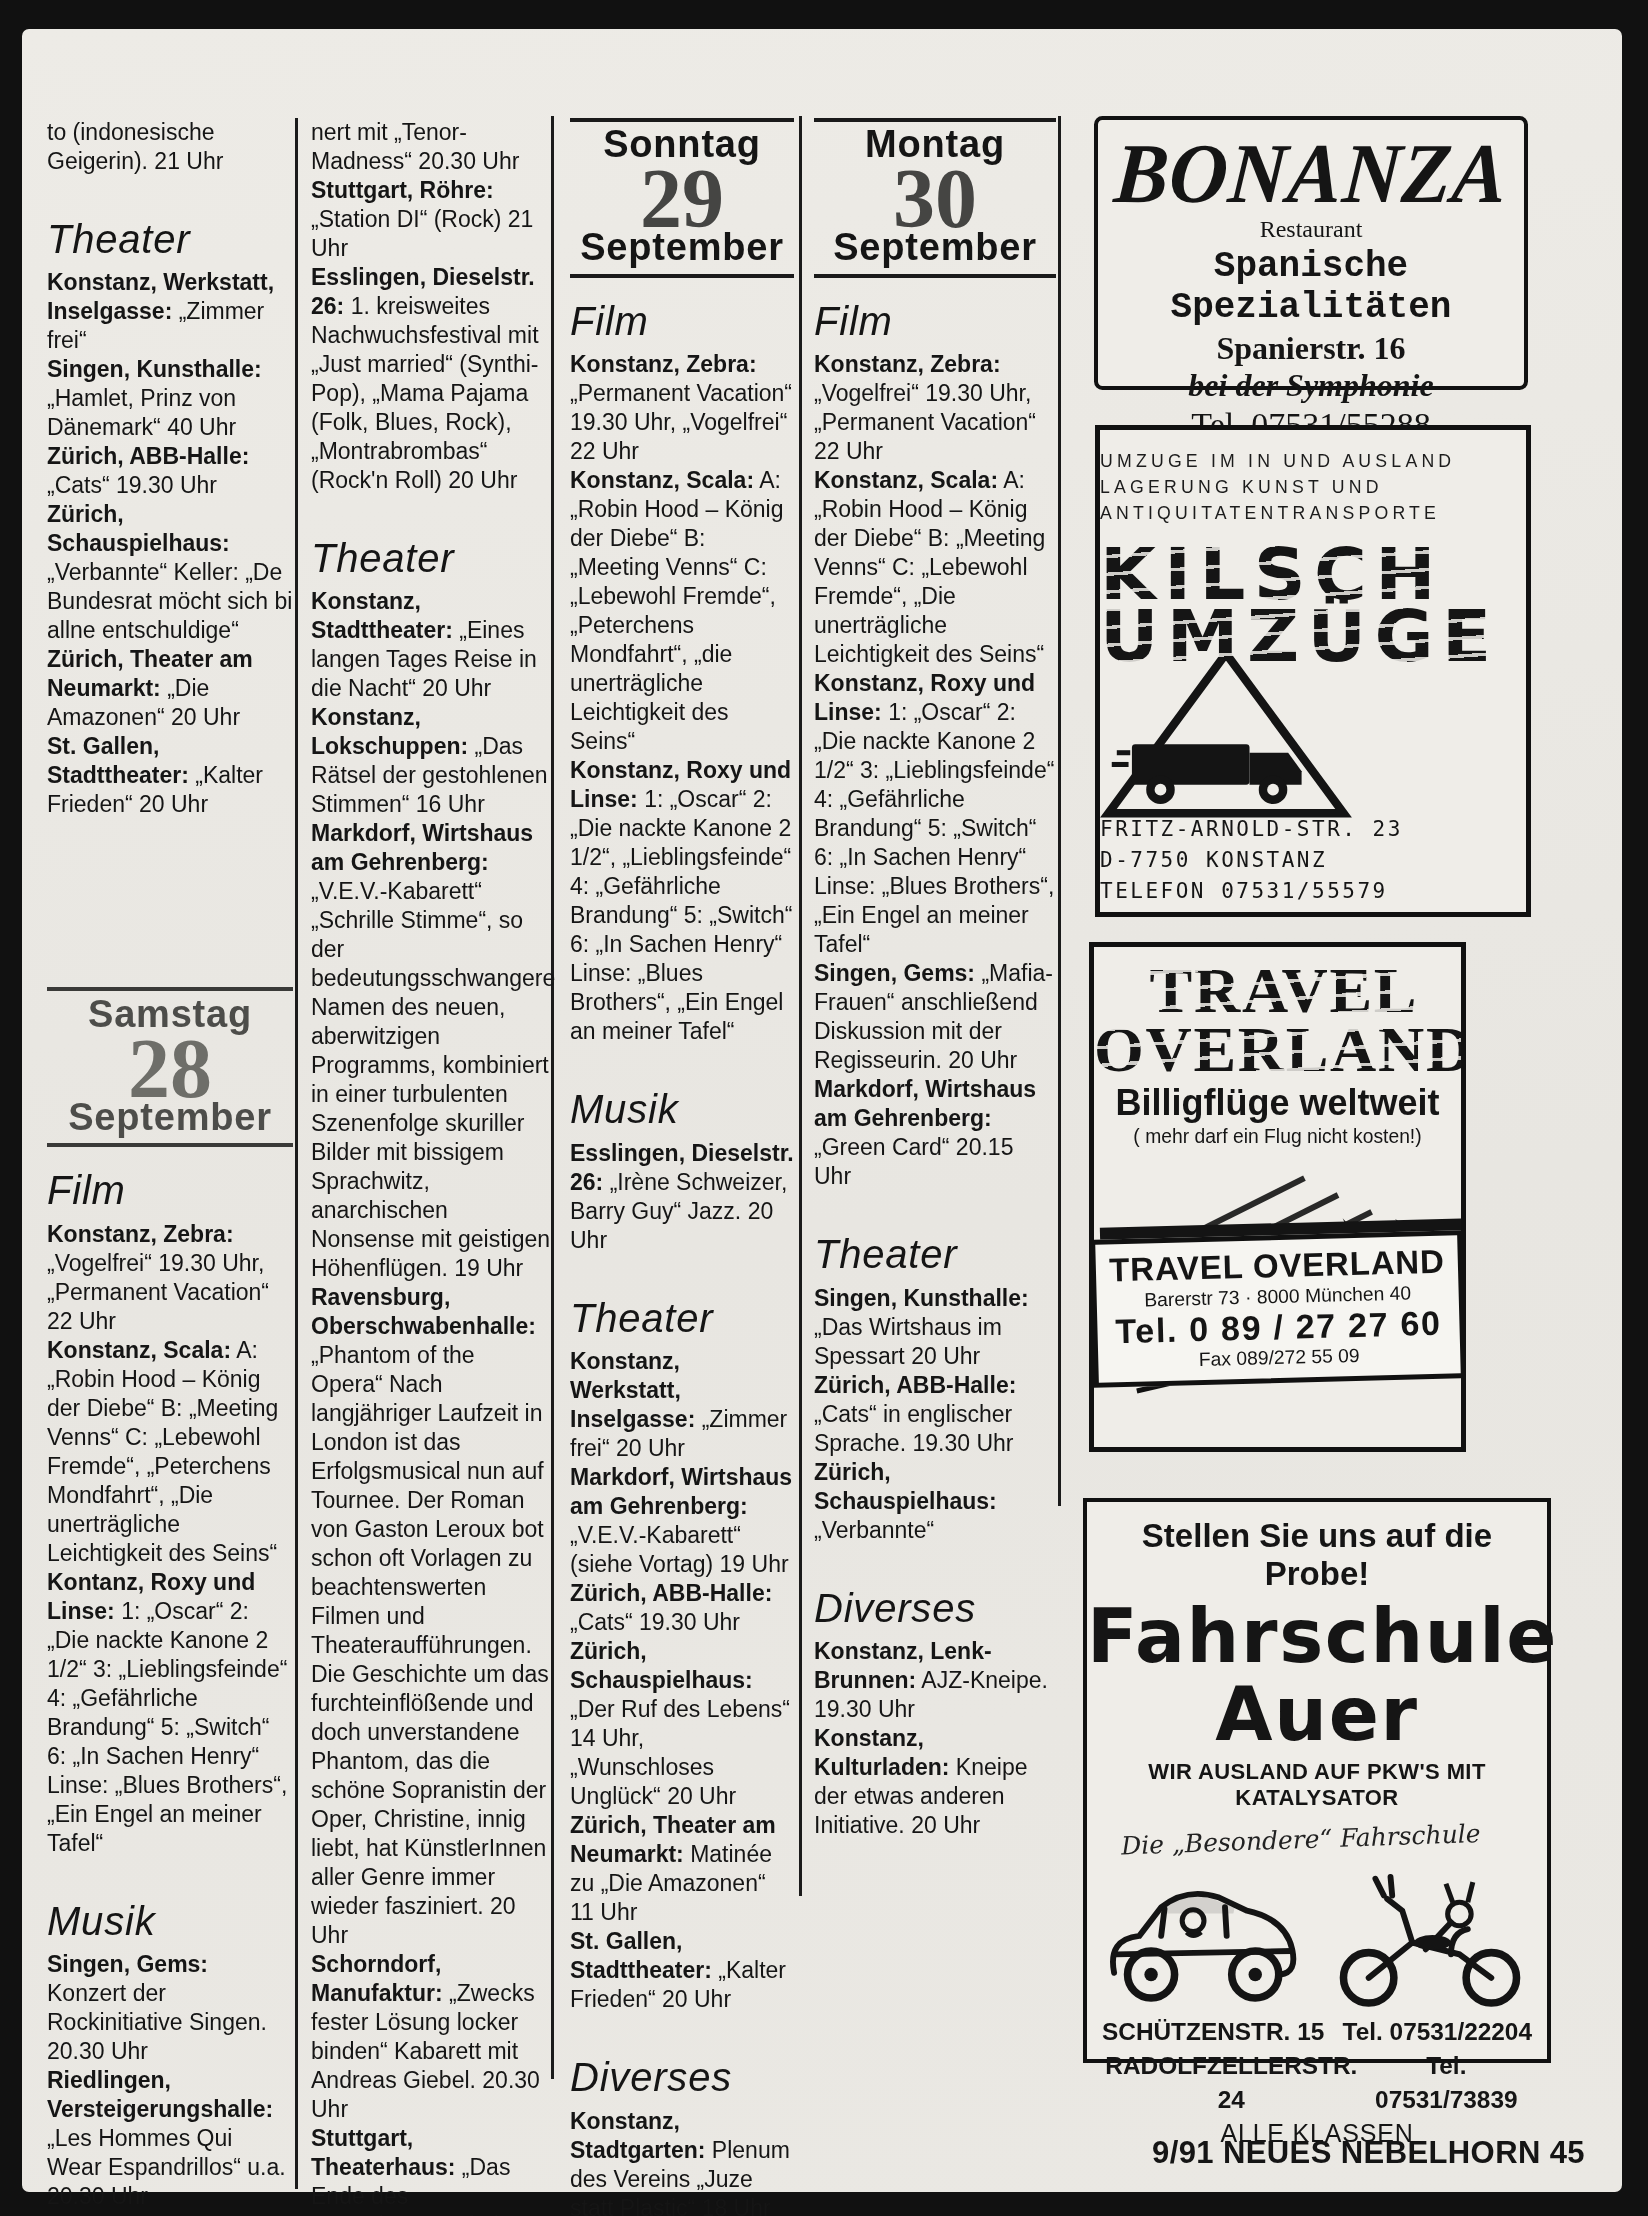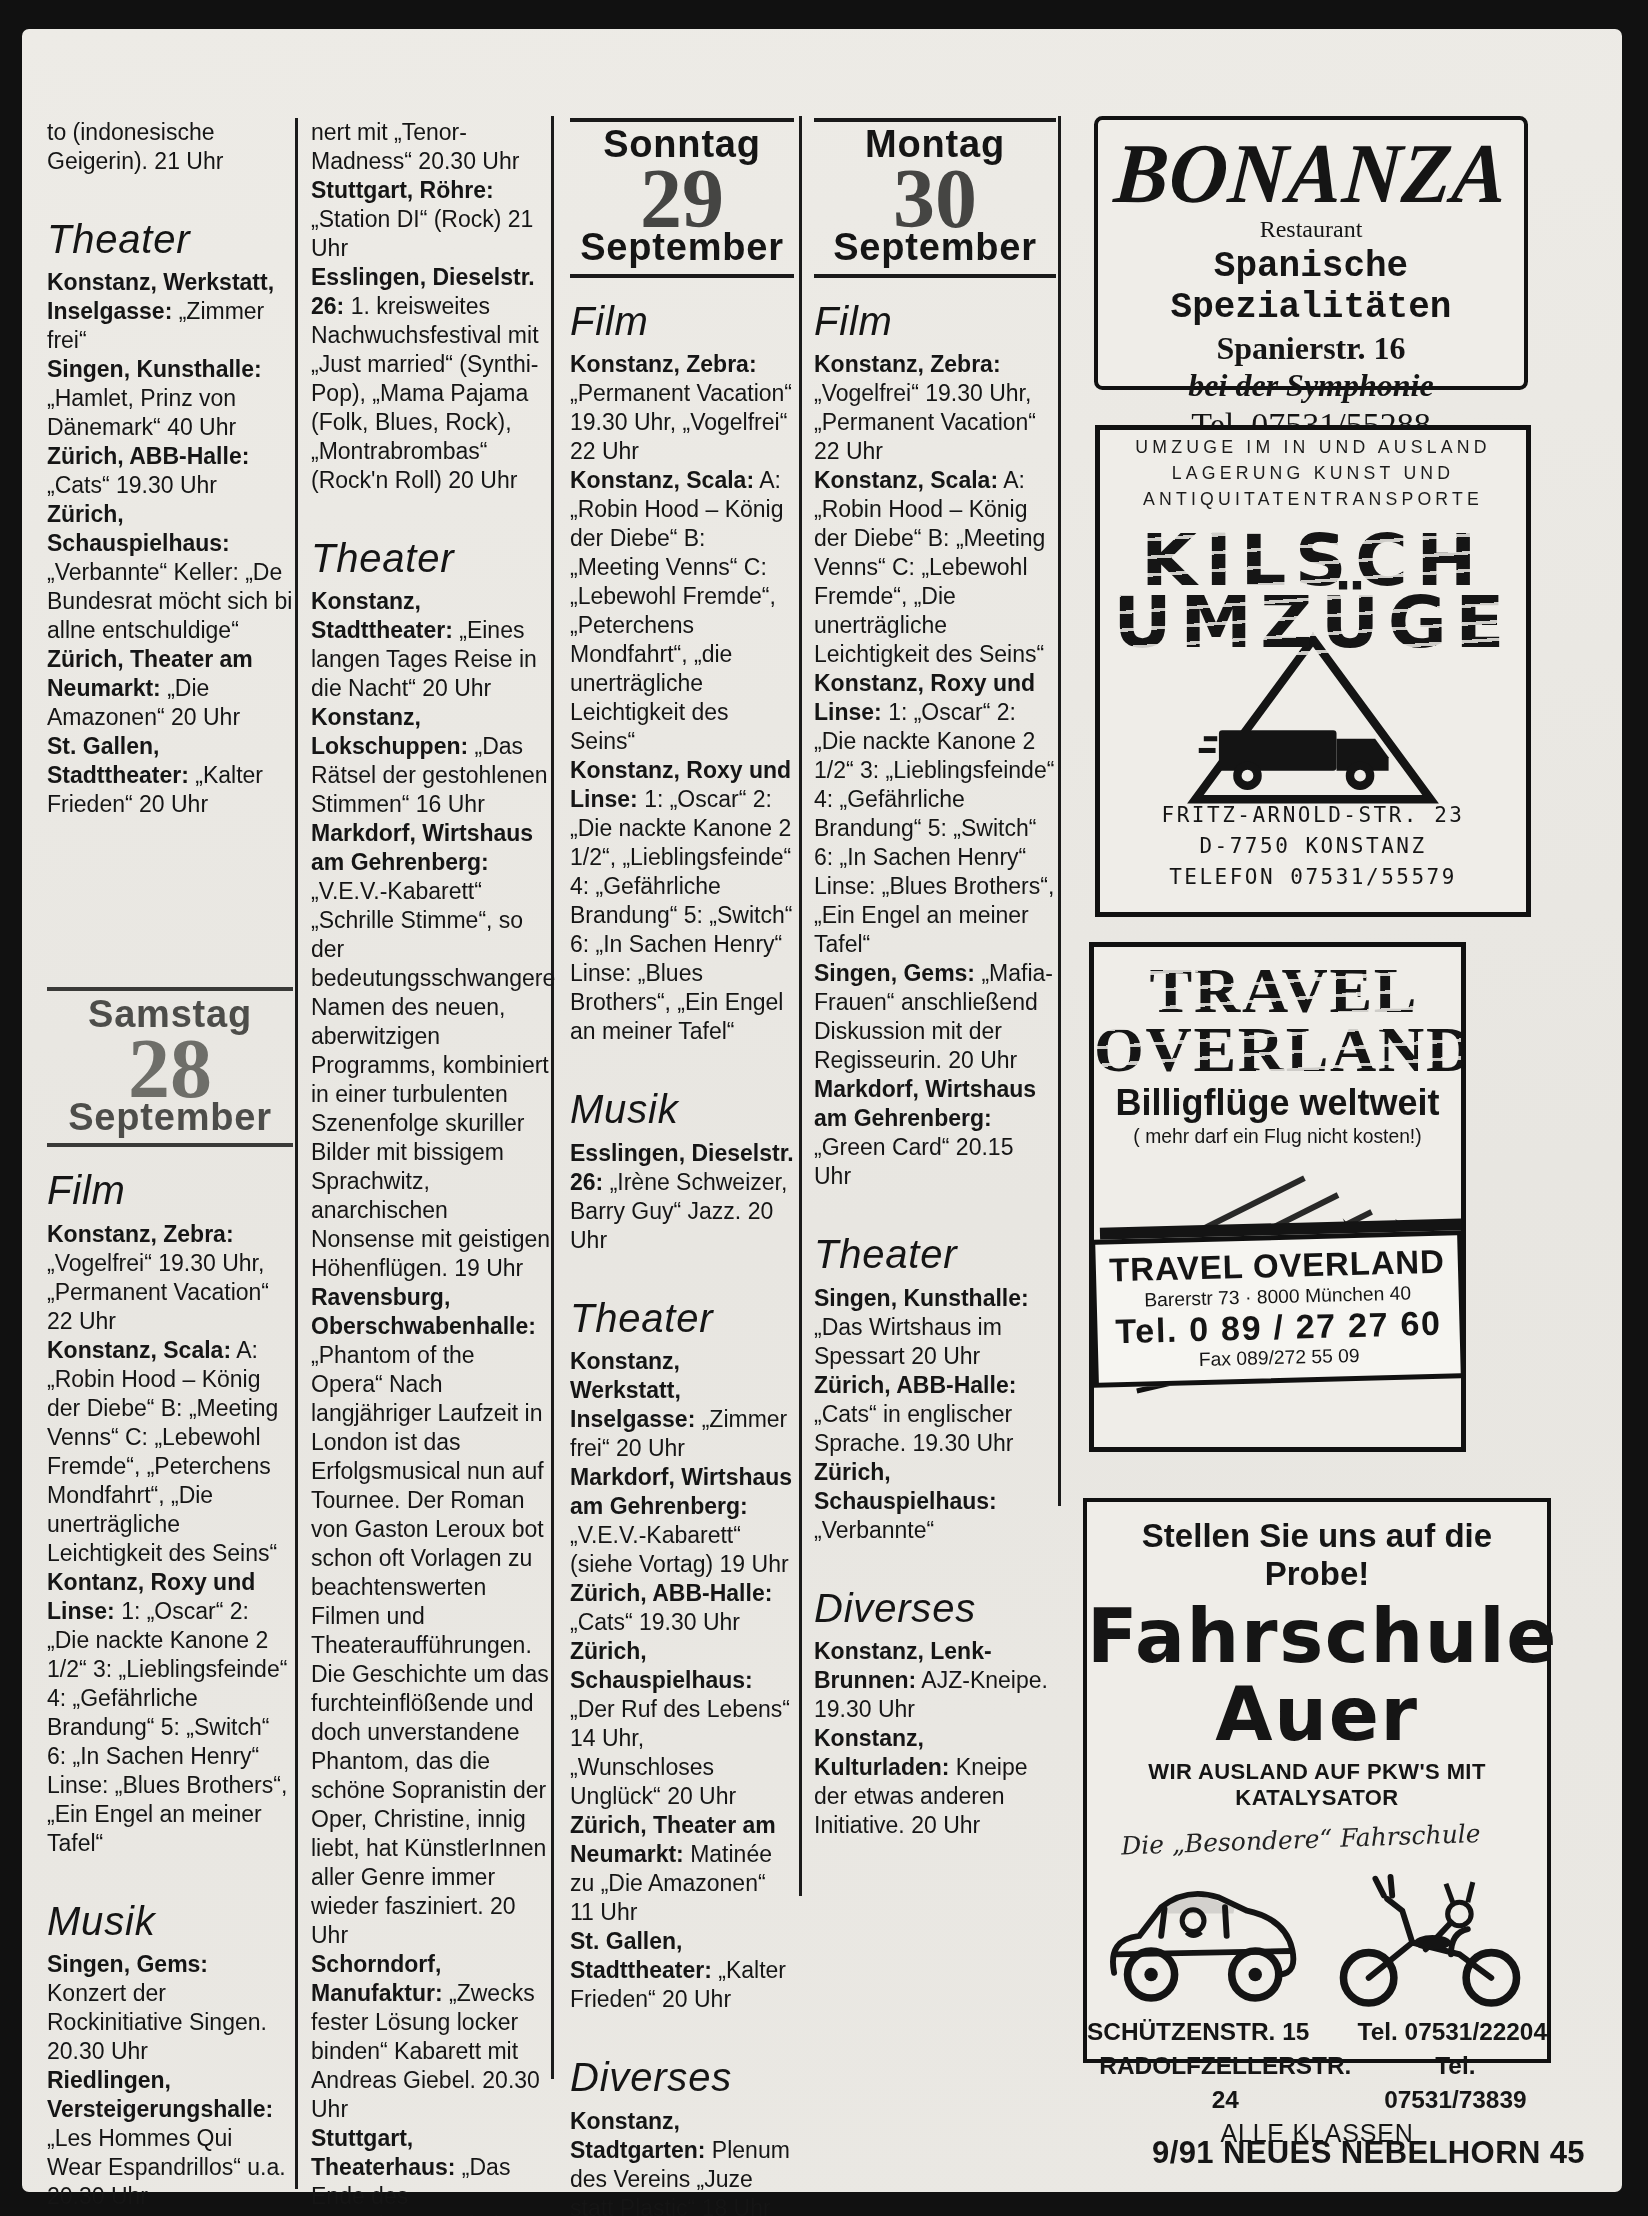--- a/index.html
+++ b/index.html
@@ -61,21 +61,21 @@
     line-height:84px;
   }
   .bonanza-l1{font-size:24px;font-weight:normal;margin-top:0;}
   .bonanza-l2{font-size:36px;font-weight:bold;margin-top:3.4px;font-family:Liberation Mono, monospace;}
   .bonanza-l3{font-size:32px;font-weight:bold;margin-top:1.7px;}
   .bonanza-l4{font-size:32px;font-weight:bold;font-style:italic;}
   .bonanza-l5{font-size:34px;margin-top:1.7px;}
   
   .ad-kilsch{
     left:1073px;top:396px;width:436px;height:492px;
-    border:5px solid #111;text-align:center;padding-top:4px;
+    border:5px solid #111;text-align:left;padding-top:18px;
   }
   .kilsch-top{font-size:17.7px;letter-spacing:4.2px;line-height:26px;color:#1c1c1c;}
   .kilsch-logo{margin-top:15px;position:relative;}
   .kilsch-word{
     font-size:72px;font-weight:800;letter-spacing:8.4px;line-height:67px;
     font-family:"DejaVu Sans", sans-serif;position:relative;
   }
   .kilsch-word.w2{margin-top:-5px;}
   .stencil-stripes{
     position:absolute;inset:0;pointer-events:none;
@@ -124,21 +124,21 @@
   .fs-logo{
     font-family:"DejaVu Sans", sans-serif;font-weight:800;font-size:74px;
     line-height:72px;letter-spacing:1.7px;margin-top:6.7px;
   }
   .fs-sub{font-size:22px;font-weight:bold;margin-top:8.4px;letter-spacing:0.4px;}
   .fs-script{
     font-family:"DejaVu Serif", serif;font-style:italic;font-size:25px;
     text-align:left;margin:13.5px 0 0 34px;transform:rotate(-2deg);color:#222;
   }
   .fs-art{display:flex;justify-content:space-between;padding:0 11.8px;margin-top:1.7px;}
-  .fs-addr-row{display:flex;justify-content:space-between;padding:0 0;
+  .fs-addr-row{display:flex;justify-content:space-between;padding:0 15px;
     font-size:24.4px;font-weight:bold;line-height:34px;align-items:center;}
   .fs-classes{font-size:25px;font-weight:normal;margin-top:1.7px;letter-spacing:0.8px;}
   
   .footer{
     position:absolute;right:37px;top:2106px;font-size:31px;font-weight:bold;
     letter-spacing:0.4px;
   }
 </style>
 </head>
 <body>

